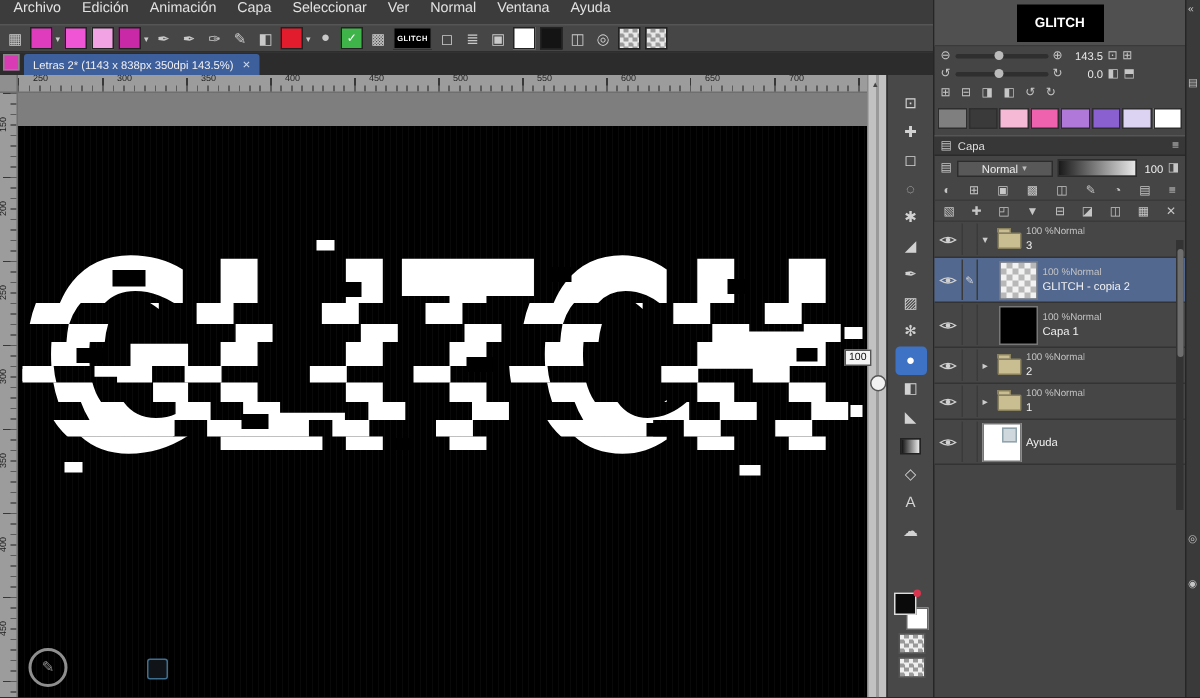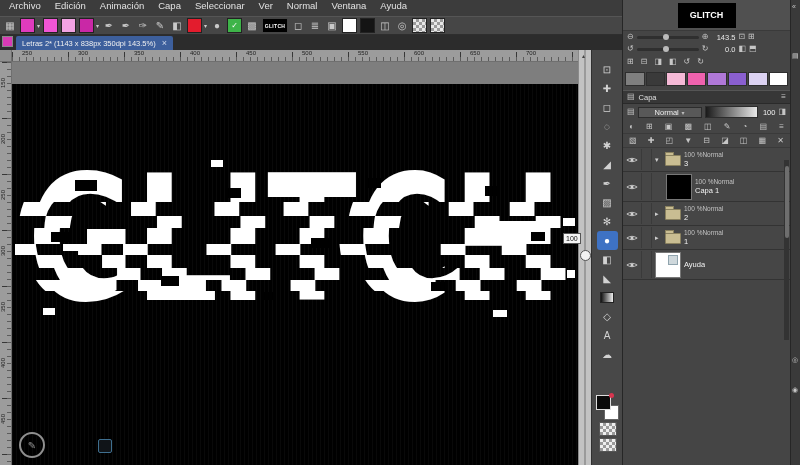--- a/index.html
+++ b/index.html
@@ -421,20 +421,35 @@
             </svg>
           </span>
           <span class="edit-col"></span>
           <span class="caret">▾</span>
           <span class="thumb folder"></span>
           <span class="ltext">
             <span class="linfo">100 %Normal</span>
             <span class="lname">3</span>
           </span>
         </div>
+        <div class="layer-row selected tall">
+          <span class="eye-wrap">
+            <svg viewBox="0 0 14 9" width="12" height="8">
+              <path d="M1 4.5 Q7 0.5 13 4.5 Q7 8.5 1 4.5Z" fill="none" stroke="#d0d0d0"></path>
+              <circle cx="7" cy="4.5" r="1.8" fill="#d0d0d0"></circle>
+            </svg>
+          </span>
+          <span class="edit-col">✎</span>
+          <span style="width: 8px; flex: 0 0 auto;"></span>
+          <span class="thumb checker"></span>
+          <span class="ltext">
+            <span class="linfo">100 %Normal</span>
+            <span class="lname">GLITCH - copia 2</span>
+          </span>
+        </div>
         <div class="layer-row tall">
           <span class="eye-wrap">
             <svg viewBox="0 0 14 9" width="12" height="8">
               <path d="M1 4.5 Q7 0.5 13 4.5 Q7 8.5 1 4.5Z" fill="none" stroke="#d0d0d0"></path>
               <circle cx="7" cy="4.5" r="1.8" fill="#d0d0d0"></circle>
             </svg>
           </span>
           <span class="edit-col"></span>
           <span style="width: 8px; flex: 0 0 auto;"></span>
           <span class="thumb black"></span>

